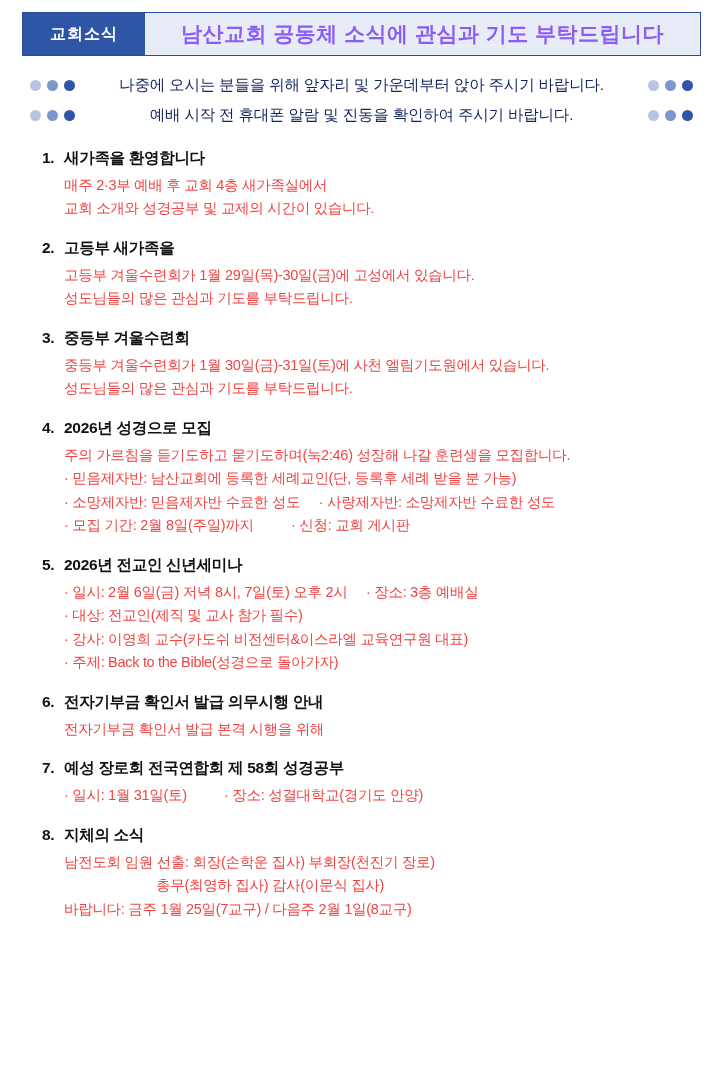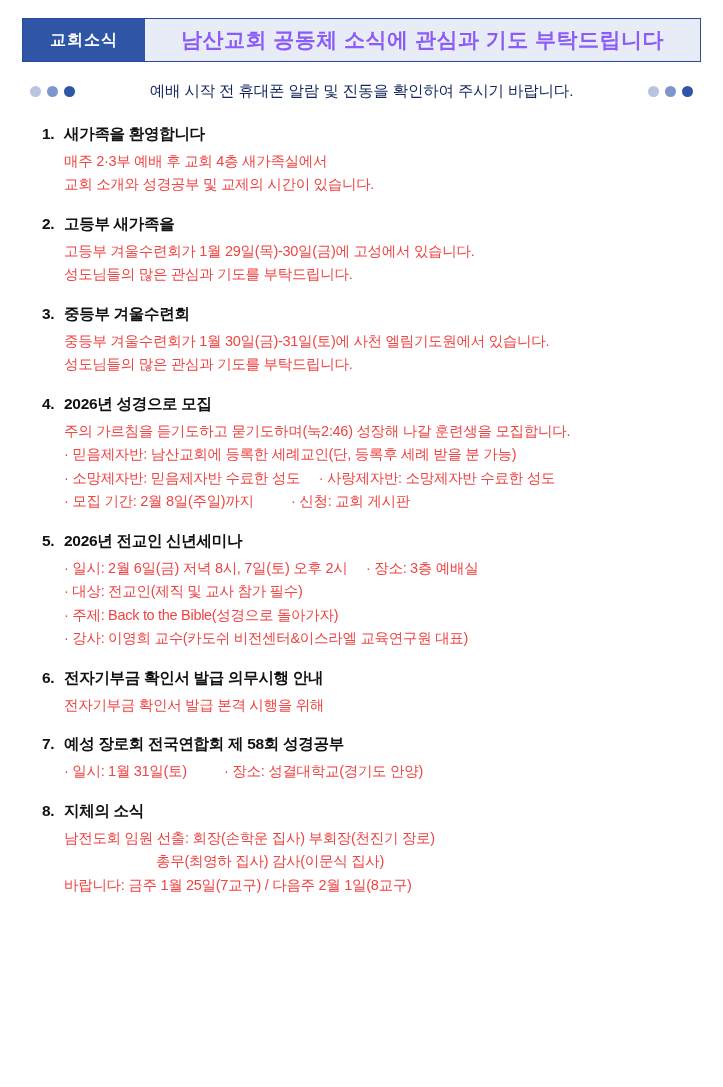--- a/index.html
+++ b/index.html
@@ -12,21 +12,21 @@
     background: #ffffff;
     font-family: "Liberation Sans", sans-serif;
     color: #1a1a1a;
     -webkit-font-smoothing: antialiased;
   }
   .page {
     position: relative;
     width: 723px;
     height: 986px;
     box-sizing: border-box;
-    padding: 18px 22px 0 22px;
+    padding: 12px 22px 0 22px;
   }
 
   
   .header {
     display: flex;
     align-items: stretch;
     height: 44px;
     border: 1px solid #2b4a9b;
     box-sizing: border-box;
   }
@@ -144,20 +144,33 @@
     <div class="header-title">남산교회 공동체 소식에 관심과 기도 부탁드립니다</div>
   </div>
 
   <div class="notices">
     <div class="notice-row">
       <div class="dots">
         <span class="dot d1"></span>
         <span class="dot d2"></span>
         <span class="dot d3"></span>
       </div>
+      <div class="notice-text">나중에 오시는 분들을 위해 앞자리 및 가운데부터 앉아 주시기 바랍니다.</div>
+      <div class="dots right">
+        <span class="dot d1"></span>
+        <span class="dot d2"></span>
+        <span class="dot d3"></span>
+      </div>
+    </div>
+    <div class="notice-row">
+      <div class="dots">
+        <span class="dot d1"></span>
+        <span class="dot d2"></span>
+        <span class="dot d3"></span>
+      </div>
       <div class="notice-text">예배 시작 전 휴대폰 알람 및 진동을 확인하여 주시기 바랍니다.</div>
       <div class="dots right">
         <span class="dot d1"></span>
         <span class="dot d2"></span>
         <span class="dot d3"></span>
       </div>
     </div>
   </div>
 
   <div class="items" id="items-container">
@@ -204,22 +217,22 @@
         </div>
       </div>
       <div class="item">
         <div class="item-head">
           <span class="item-num">5.</span>
           <span class="item-title">2026년 전교인 신년세미나</span>
         </div>
         <div class="lines">
           <div class="line">· 일시: 2월 6일(금) 저녁 8시, 7일(토) 오후 2시     · 장소: 3층 예배실</div>
           <div class="line">· 대상: 전교인(제직 및 교사 참가 필수)</div>
+          <div class="line">· 강사: 이영희 교수(카도쉬 비전센터&amp;이스라엘 교육연구원 대표)</div>
           <div class="line">· 주제: Back to the Bible(성경으로 돌아가자)</div>
-          <div class="line">· 강사: 이영희 교수(카도쉬 비전센터&amp;이스라엘 교육연구원 대표)</div>
         </div>
       </div>
       <div class="item">
         <div class="item-head">
           <span class="item-num">6.</span>
           <span class="item-title">전자기부금 확인서 발급 의무시행 안내</span>
         </div>
         <div class="lines">
           <div class="line">전자기부금 확인서 발급 본격 시행을 위해</div>
         </div>

